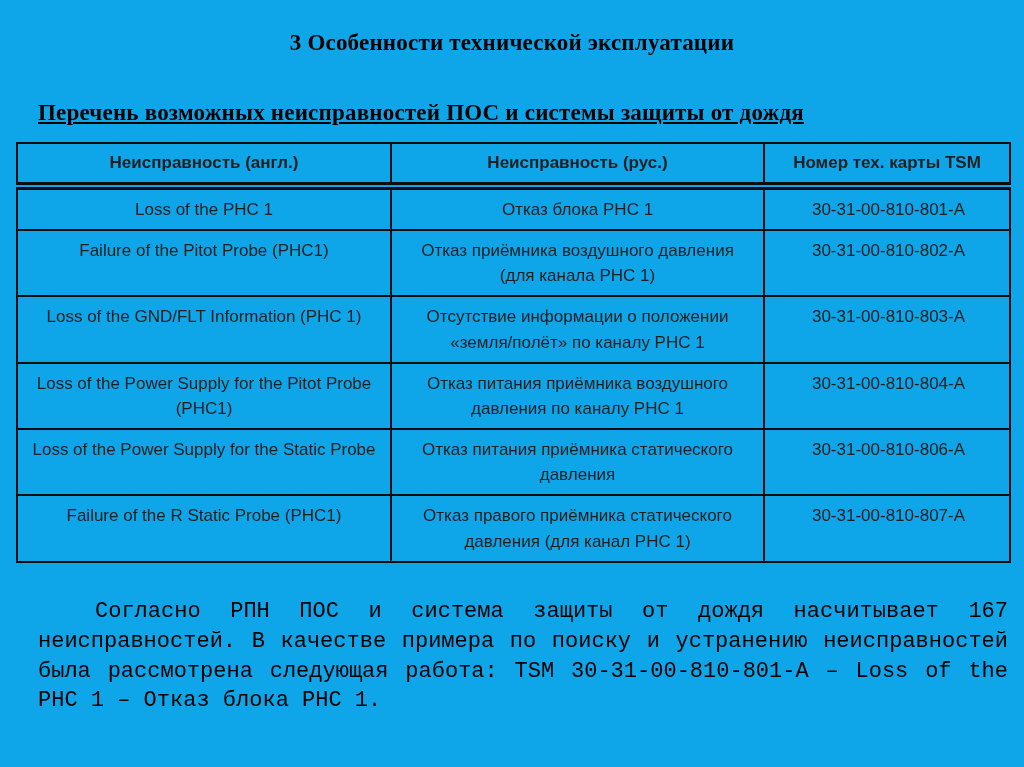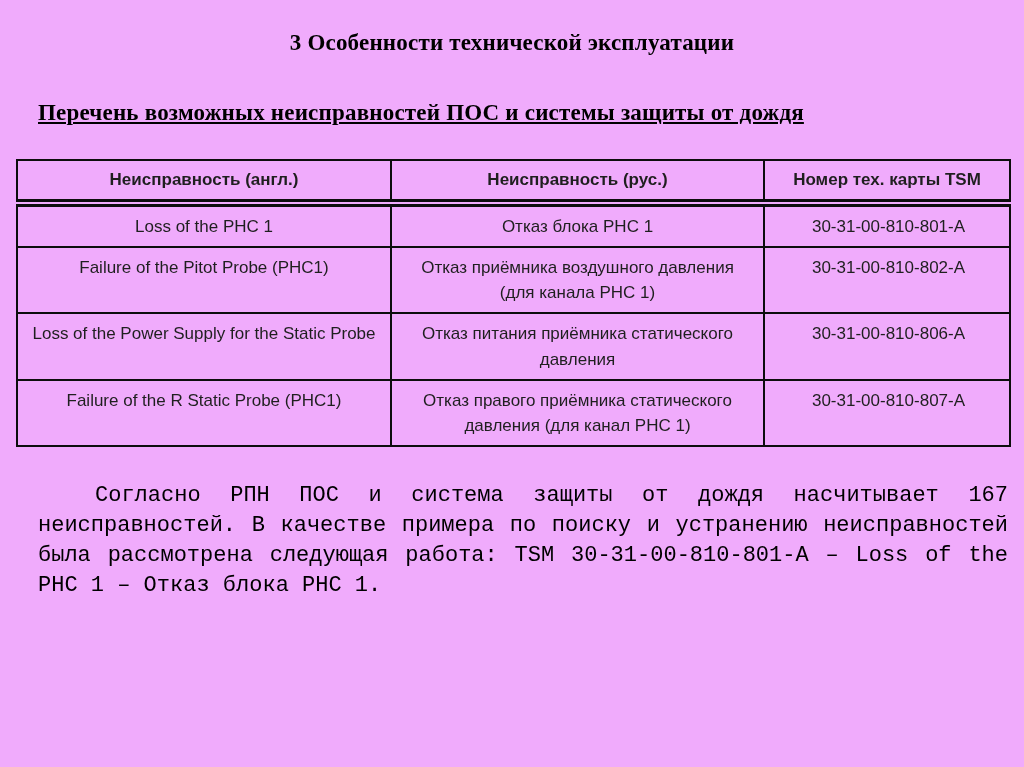--- a/index.html
+++ b/index.html
@@ -1,21 +1,21 @@
 <!DOCTYPE html>
 <html lang="ru"><head>
 <meta charset="utf-8">
 <style>
   * { margin: 0; padding: 0; box-sizing: border-box; }
   html, body { background: #ffffff; }
   .slide {
     position: relative;
     width: 1024px;
     height: 767px;
-    background: #f0abfc;
+    background: #0ea5e9;
     overflow: hidden;
     color: #000000;
   }
   .slide-title {
     font-family: "Liberation Serif", serif;
     font-weight: bold;
     font-size: 23px;
     text-align: center;
     margin-top: 30px;
     letter-spacing: 0.2px;
@@ -25,21 +25,21 @@
     font-weight: bold;
     font-size: 23px;
     text-decoration: underline;
     margin: 44px 14px 0 38px;
     letter-spacing: 0.2px;
   }
   table.fault-table {
     border-collapse: collapse;
     table-layout: fixed;
     width: 993px;
-    margin: 33px 0 0 16px;
+    margin: 16px 0 0 16px;
     font-family: "Liberation Sans", sans-serif;
     color: #1f1f1f;
   }
   .fault-table col.c1 { width: 374px; }
   .fault-table col.c2 { width: 373px; }
   .fault-table col.c3 { width: 246px; }
   .fault-table th, .fault-table td {
     border: 2px solid #0d0d0d;
   }
   .fault-table th {
@@ -98,20 +98,30 @@
           <td>Loss of the PHC 1</td>
           <td>Отказ блока PHC 1</td>
           <td class="num">30-31-00-810-801-A</td>
         </tr>
         <tr>
           <td>Failure of the Pitot Probe (PHC1)</td>
           <td>Отказ приёмника воздушного давления (для канала PHC 1)</td>
           <td class="num">30-31-00-810-802-A</td>
         </tr>
         <tr>
+          <td>Loss of the GND/FLT Information (PHC 1)</td>
+          <td>Отсутствие информации о положении «земля/полёт» по каналу PHC 1</td>
+          <td class="num">30-31-00-810-803-A</td>
+        </tr>
+        <tr>
+          <td>Loss of the Power Supply for the Pitot Probe (PHC1)</td>
+          <td>Отказ питания приёмника воздушного давления по каналу PHC 1</td>
+          <td class="num">30-31-00-810-804-A</td>
+        </tr>
+        <tr>
           <td>Loss of the Power Supply for the Static Probe</td>
           <td>Отказ питания приёмника статического давления</td>
           <td class="num">30-31-00-810-806-A</td>
         </tr>
         <tr>
           <td>Failure of the R Static Probe (PHC1)</td>
           <td>Отказ правого приёмника статического давления (для канал PHC 1)</td>
           <td class="num">30-31-00-810-807-A</td>
         </tr>
       </tbody>

